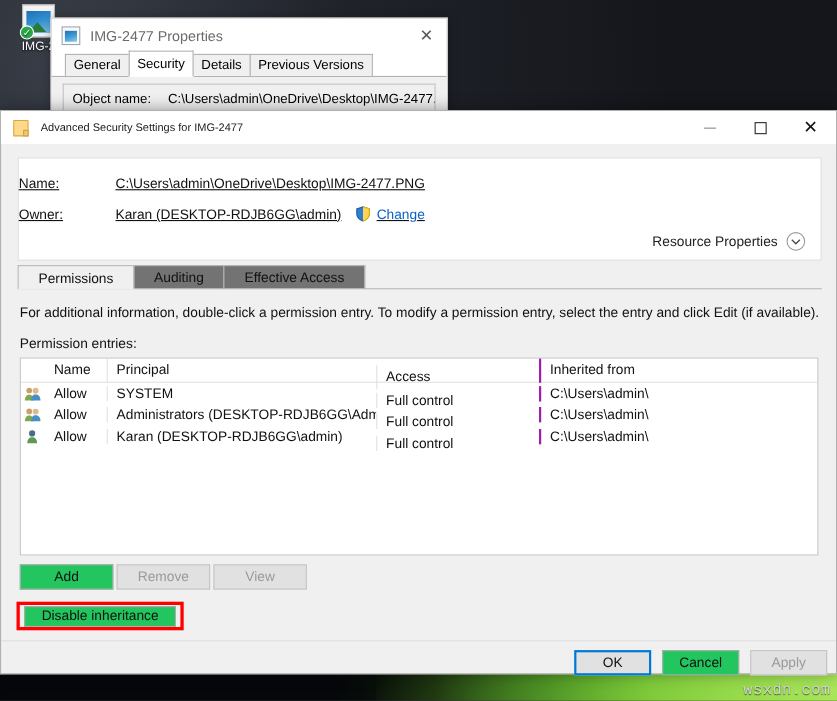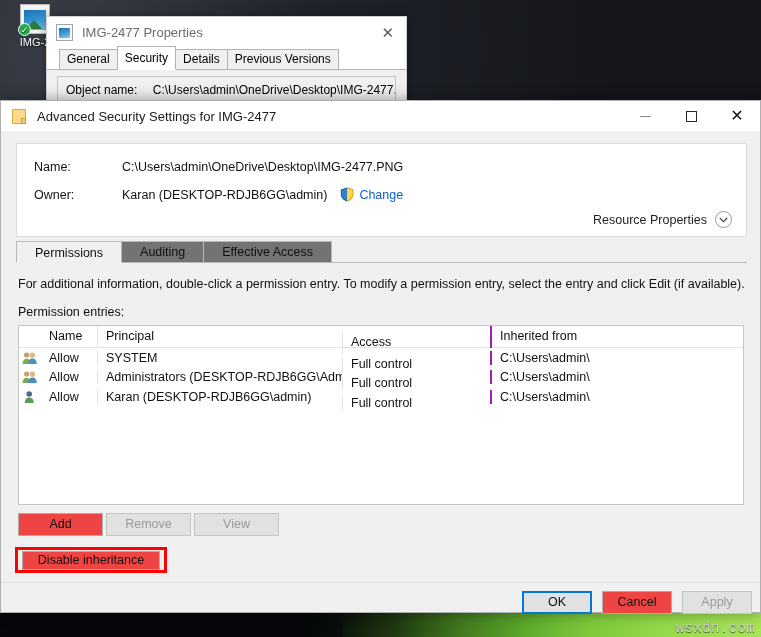--- a/index.html
+++ b/index.html
@@ -239,21 +239,21 @@
     position: absolute;
     right: -1px;
     bottom: -1px;
     width: 5px;
     height: 6px;
     background: #f1c97a;
     border: 1px solid #cfa042;
     box-sizing: border-box;
   }
   .adv-title-text {
-    font-size: 13px;
+    font-size: 10px;
     color: #1a1a1a;
   }
   .adv-wincontrols {
     margin-left: auto;
     display: flex;
     height: 30px;
   }
   .wc {
     width: 46px;
     height: 30px;
@@ -289,21 +289,22 @@
     height: 94px;
     background: #ffffff;
     border: 1px solid #dcdcdc;
     box-sizing: border-box;
   }
   .hrow {
     display: flex;
     align-items: center;
     font-size: 12.5px;
     color: #111;
-    padding-left: 17px;
+    padding-left: 0;
+    text-decoration: underline;
   }
   .hrow.name { padding-top: 16px; }
   .hrow.owner { padding-top: 13px; }
   .hlabel { width: 88px; flex: none; }
   .hvalue { }
   .shield {
     position: relative;
     width: 14px;
     height: 15px;
     margin: 0 5px 0 13px;
@@ -434,21 +435,21 @@
   }
   .ico-users, .ico-user {
     display: block;
   }
 
   
   .btn {
     font-family: "Liberation Sans", sans-serif;
     font-size: 12.5px;
     color: #111;
-    background: #ef4444;
+    background: #22c55e;
     border: 1px solid #adadad;
     box-sizing: border-box;
     text-align: center;
     line-height: 21px;
     height: 23px;
     cursor: default;
   }
   .btn.disabled { color: #9a9a9a; background: #e1e1e1; border-color: #c4c4c4; }
   .btn-add { position: absolute; left: 17px; top: 412px; width: 85px; }
   .btn-remove { position: absolute; left: 105px; top: 412px; width: 85px; }

